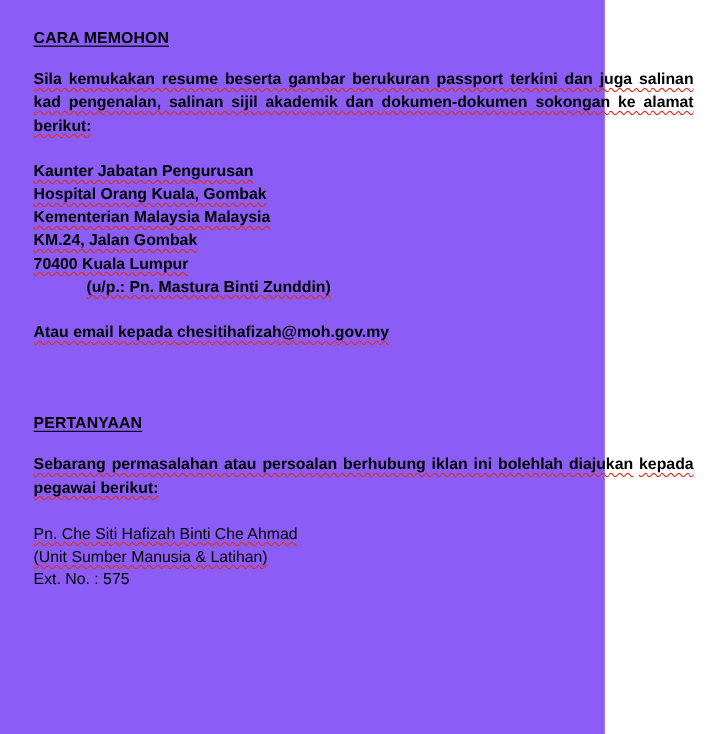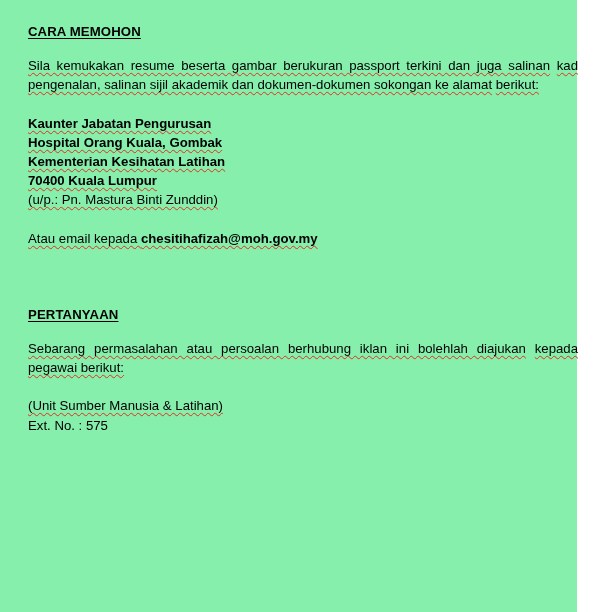--- a/index.html
+++ b/index.html
@@ -9,23 +9,23 @@
   }
   body {
     width: 600px;
     height: 612px;
     font-family: "Liberation Sans", sans-serif;
     color: #000000;
     overflow: hidden;
   }
   .page {
     position: relative;
-    width: 577px;
+    width: 504px;
     height: 612px;
-    background: #86efac;
+    background: #8b5cf6;
     box-sizing: border-box;
     padding: 22px 22px 0 28px;
   }
   .doc-body {
     width: 550px;
     font-size: 13.2px;
     line-height: 19.2px;
   }
 
   
@@ -47,36 +47,38 @@
   h1.section-heading span.ul {
     text-decoration: underline;
     text-underline-offset: 2px;
     text-decoration-thickness: 1px;
   }
 
   p.para {
     margin: 0;
     padding: 0;
     line-height: 19.2px;
+    font-weight: bold;
   }
   p.justify {
     text-align: justify;
     text-align-last: left;
   }
   p.bold {
     font-weight: bold;
   }
 
   .addr-line {
     line-height: 19.2px;
     white-space: nowrap;
     font-weight: bold;
   }
   .addr-line.bold {
-    font-weight: normal;
+    font-weight: bold;
+    margin-left: 44px;
   }
 
   .gap-heading-to-para { height: 15px; }
   .gap-para { height: 19px; }
 
   .italic { }
 
   .contact-line { line-height: 19.2px; white-space: nowrap; }
 </style>
 </head>
@@ -89,21 +91,22 @@
 
     <div class="gap-heading-to-para"></div>
 
     <p class="para justify"><span class="sp">Sila kemukakan resume beserta gambar berukuran passport terkini dan juga salinan</span> <span class="sp">kad pengenalan, salinan sijil akademik dan dokumen-dokumen sokongan ke alamat</span> <span class="sp">berikut:</span></p>
 
     <div class="gap-para"></div>
 
     <div>
       <div class="addr-line"><span class="sp">Kaunter Jabatan Pengurusan</span></div>
       <div class="addr-line"><span class="sp">Hospital Orang Kuala, Gombak</span></div>
-      <div class="addr-line"><span class="sp">Kementerian Kesihatan Latihan</span></div>
+      <div class="addr-line"><span class="sp">Kementerian Malaysia Malaysia</span></div>
+      <div class="addr-line"><span class="sp">KM.24, Jalan Gombak</span></div>
       <div class="addr-line"><span class="sp">70400 Kuala Lumpur</span></div>
       <div class="addr-line bold"><span class="sp">(u/p.: Pn. Mastura Binti Zunddin)</span></div>
     </div>
 
     <div class="gap-para"></div>
 
     <p class="para"><span class="sp">Atau email kepada </span><b class="sp">chesitihafizah@moh.gov.my</b></p>
 
     <div class="gap-para"></div>
 
@@ -115,18 +118,19 @@
 
     <h1 class="section-heading"><span class="ul">PERTANYAAN</span></h1>
 
     <div class="gap-heading-to-para"></div>
 
     <p class="para justify"><span class="sp">Sebarang permasalahan atau persoalan berhubung iklan ini bolehlah diajukan</span> <span class="sp">kepada pegawai berikut:</span></p>
 
     <div class="gap-para"></div>
 
     <div>
+      <div class="contact-line"><span class="sp">Pn. Che Siti Hafizah Binti Che Ahmad</span></div>
       <div class="contact-line"><span class="sp">(Unit Sumber Manusia &amp; Latihan)</span></div>
       <div class="contact-line"><span class="italic">Ext. No.</span><span class="italic"> : </span><span>575</span></div>
     </div>
 
   </div>
 </div>
 
 </body></html>

